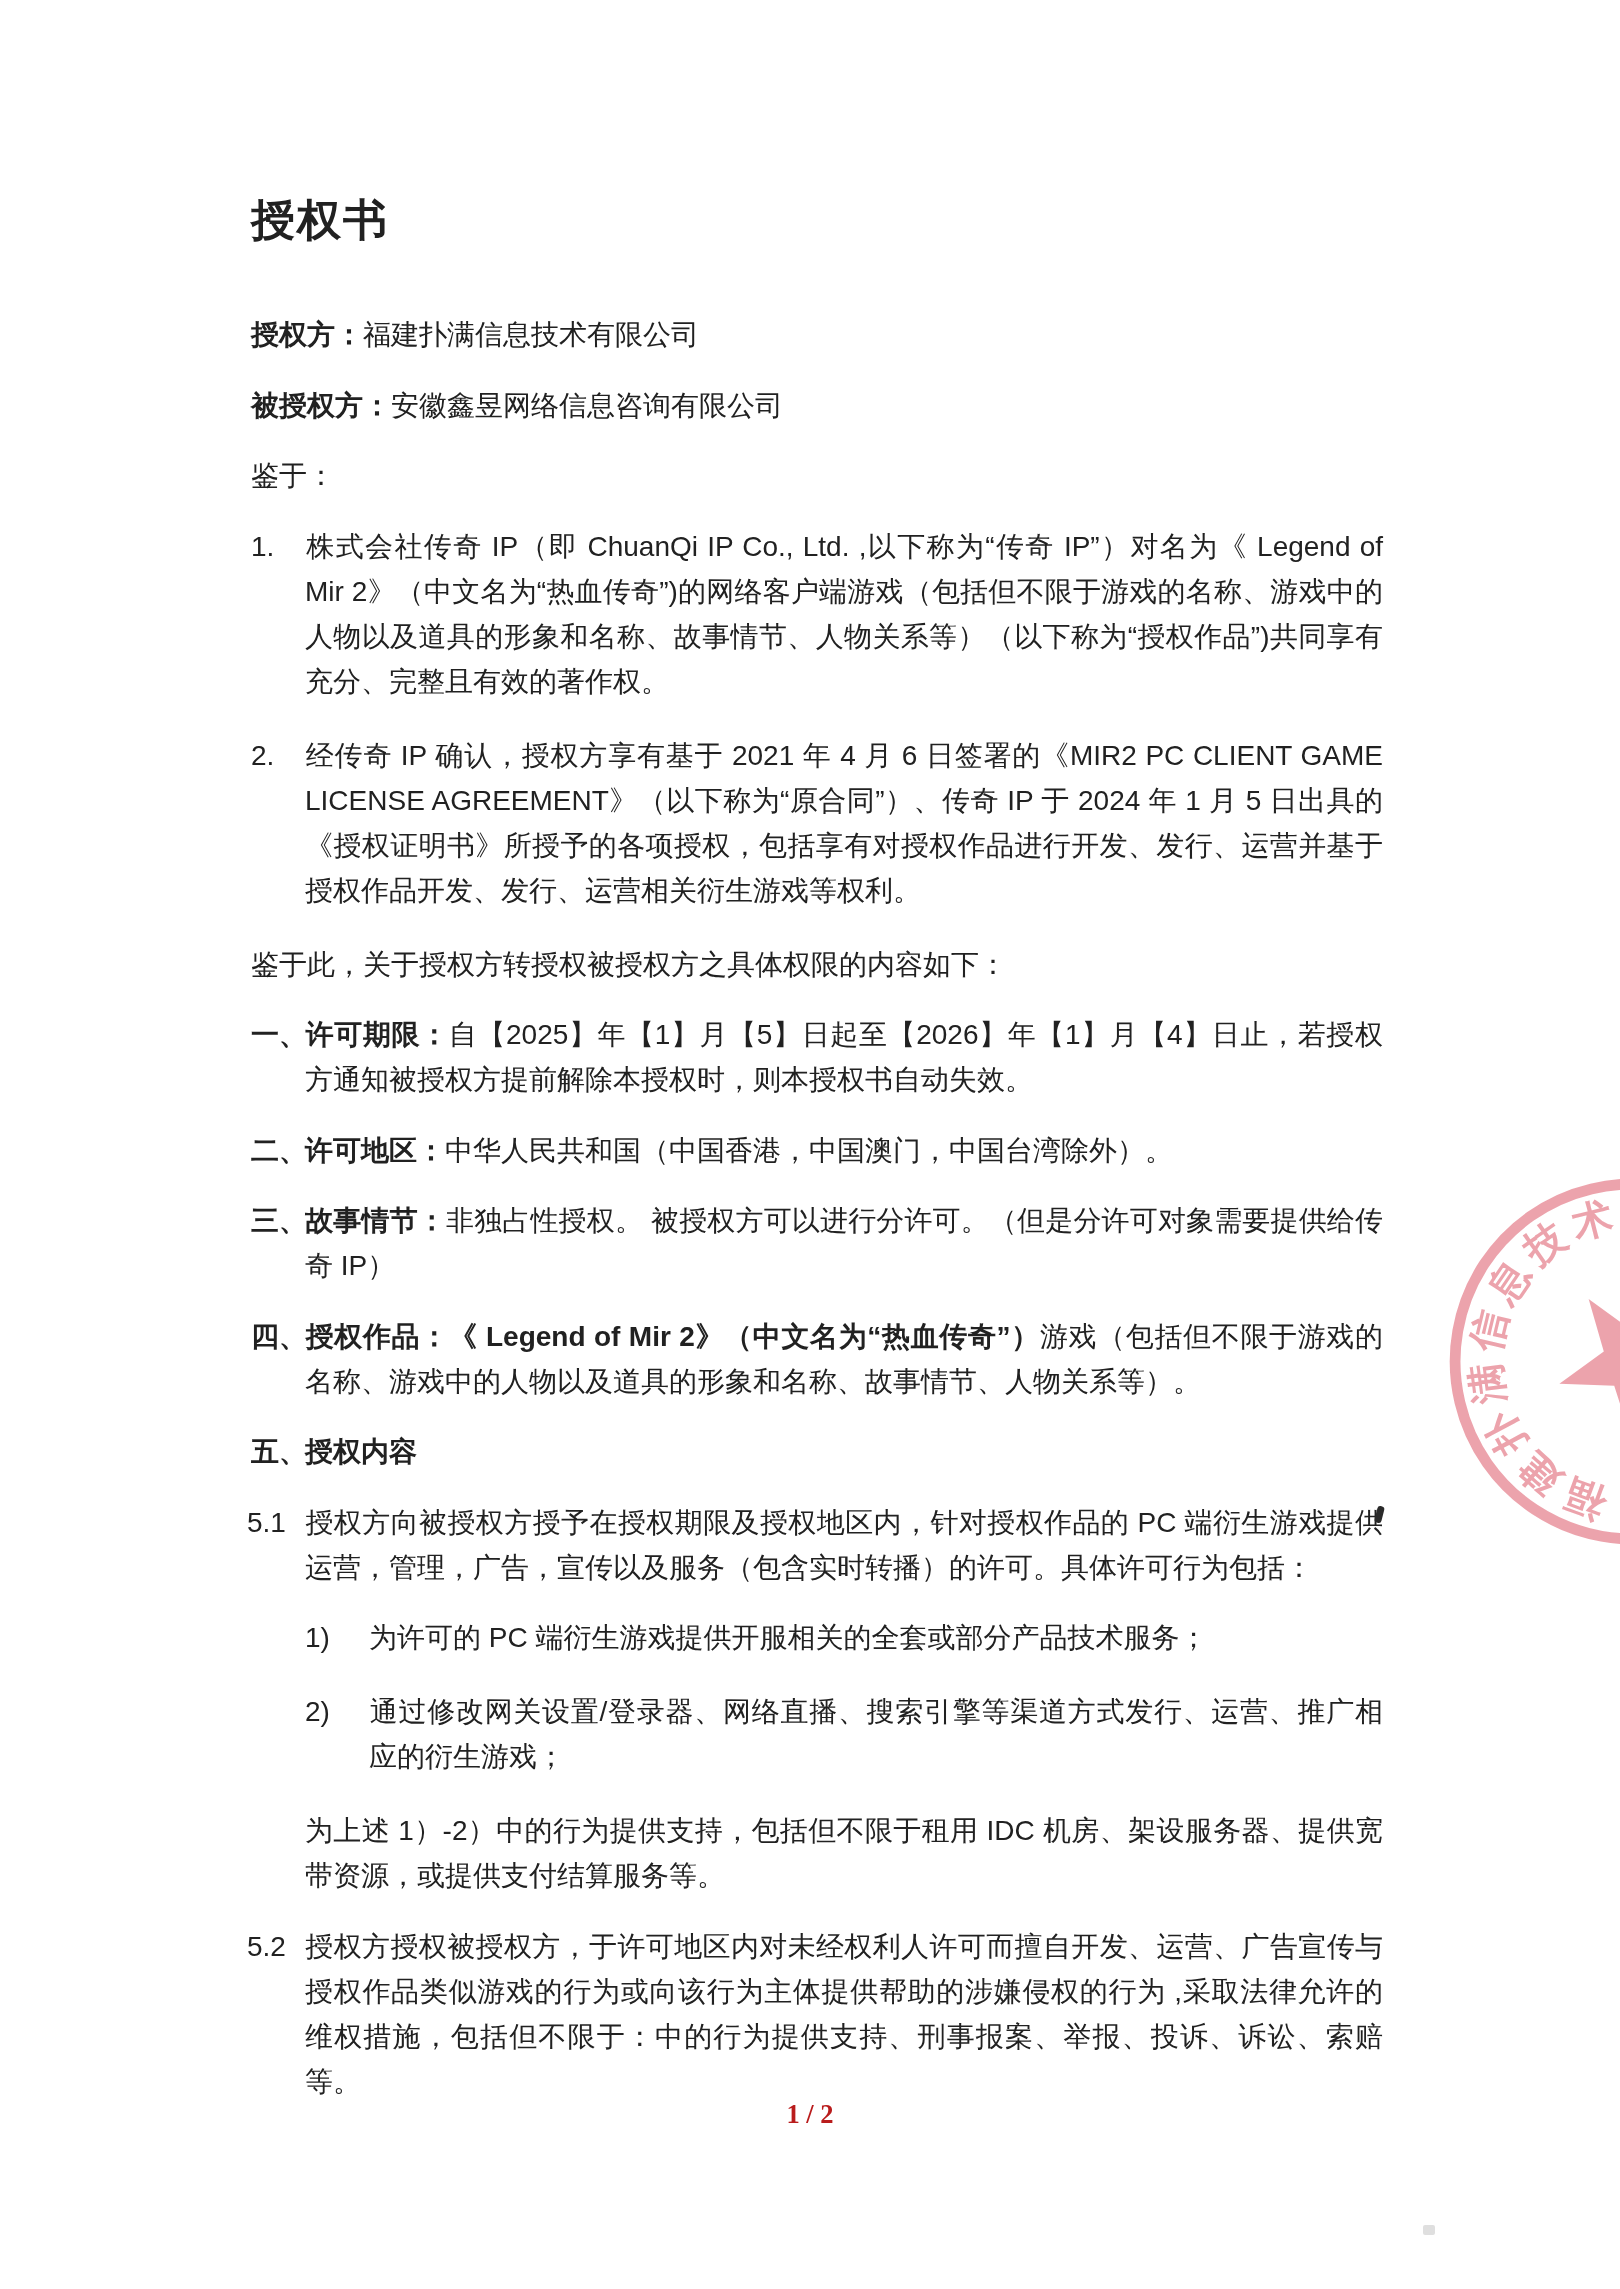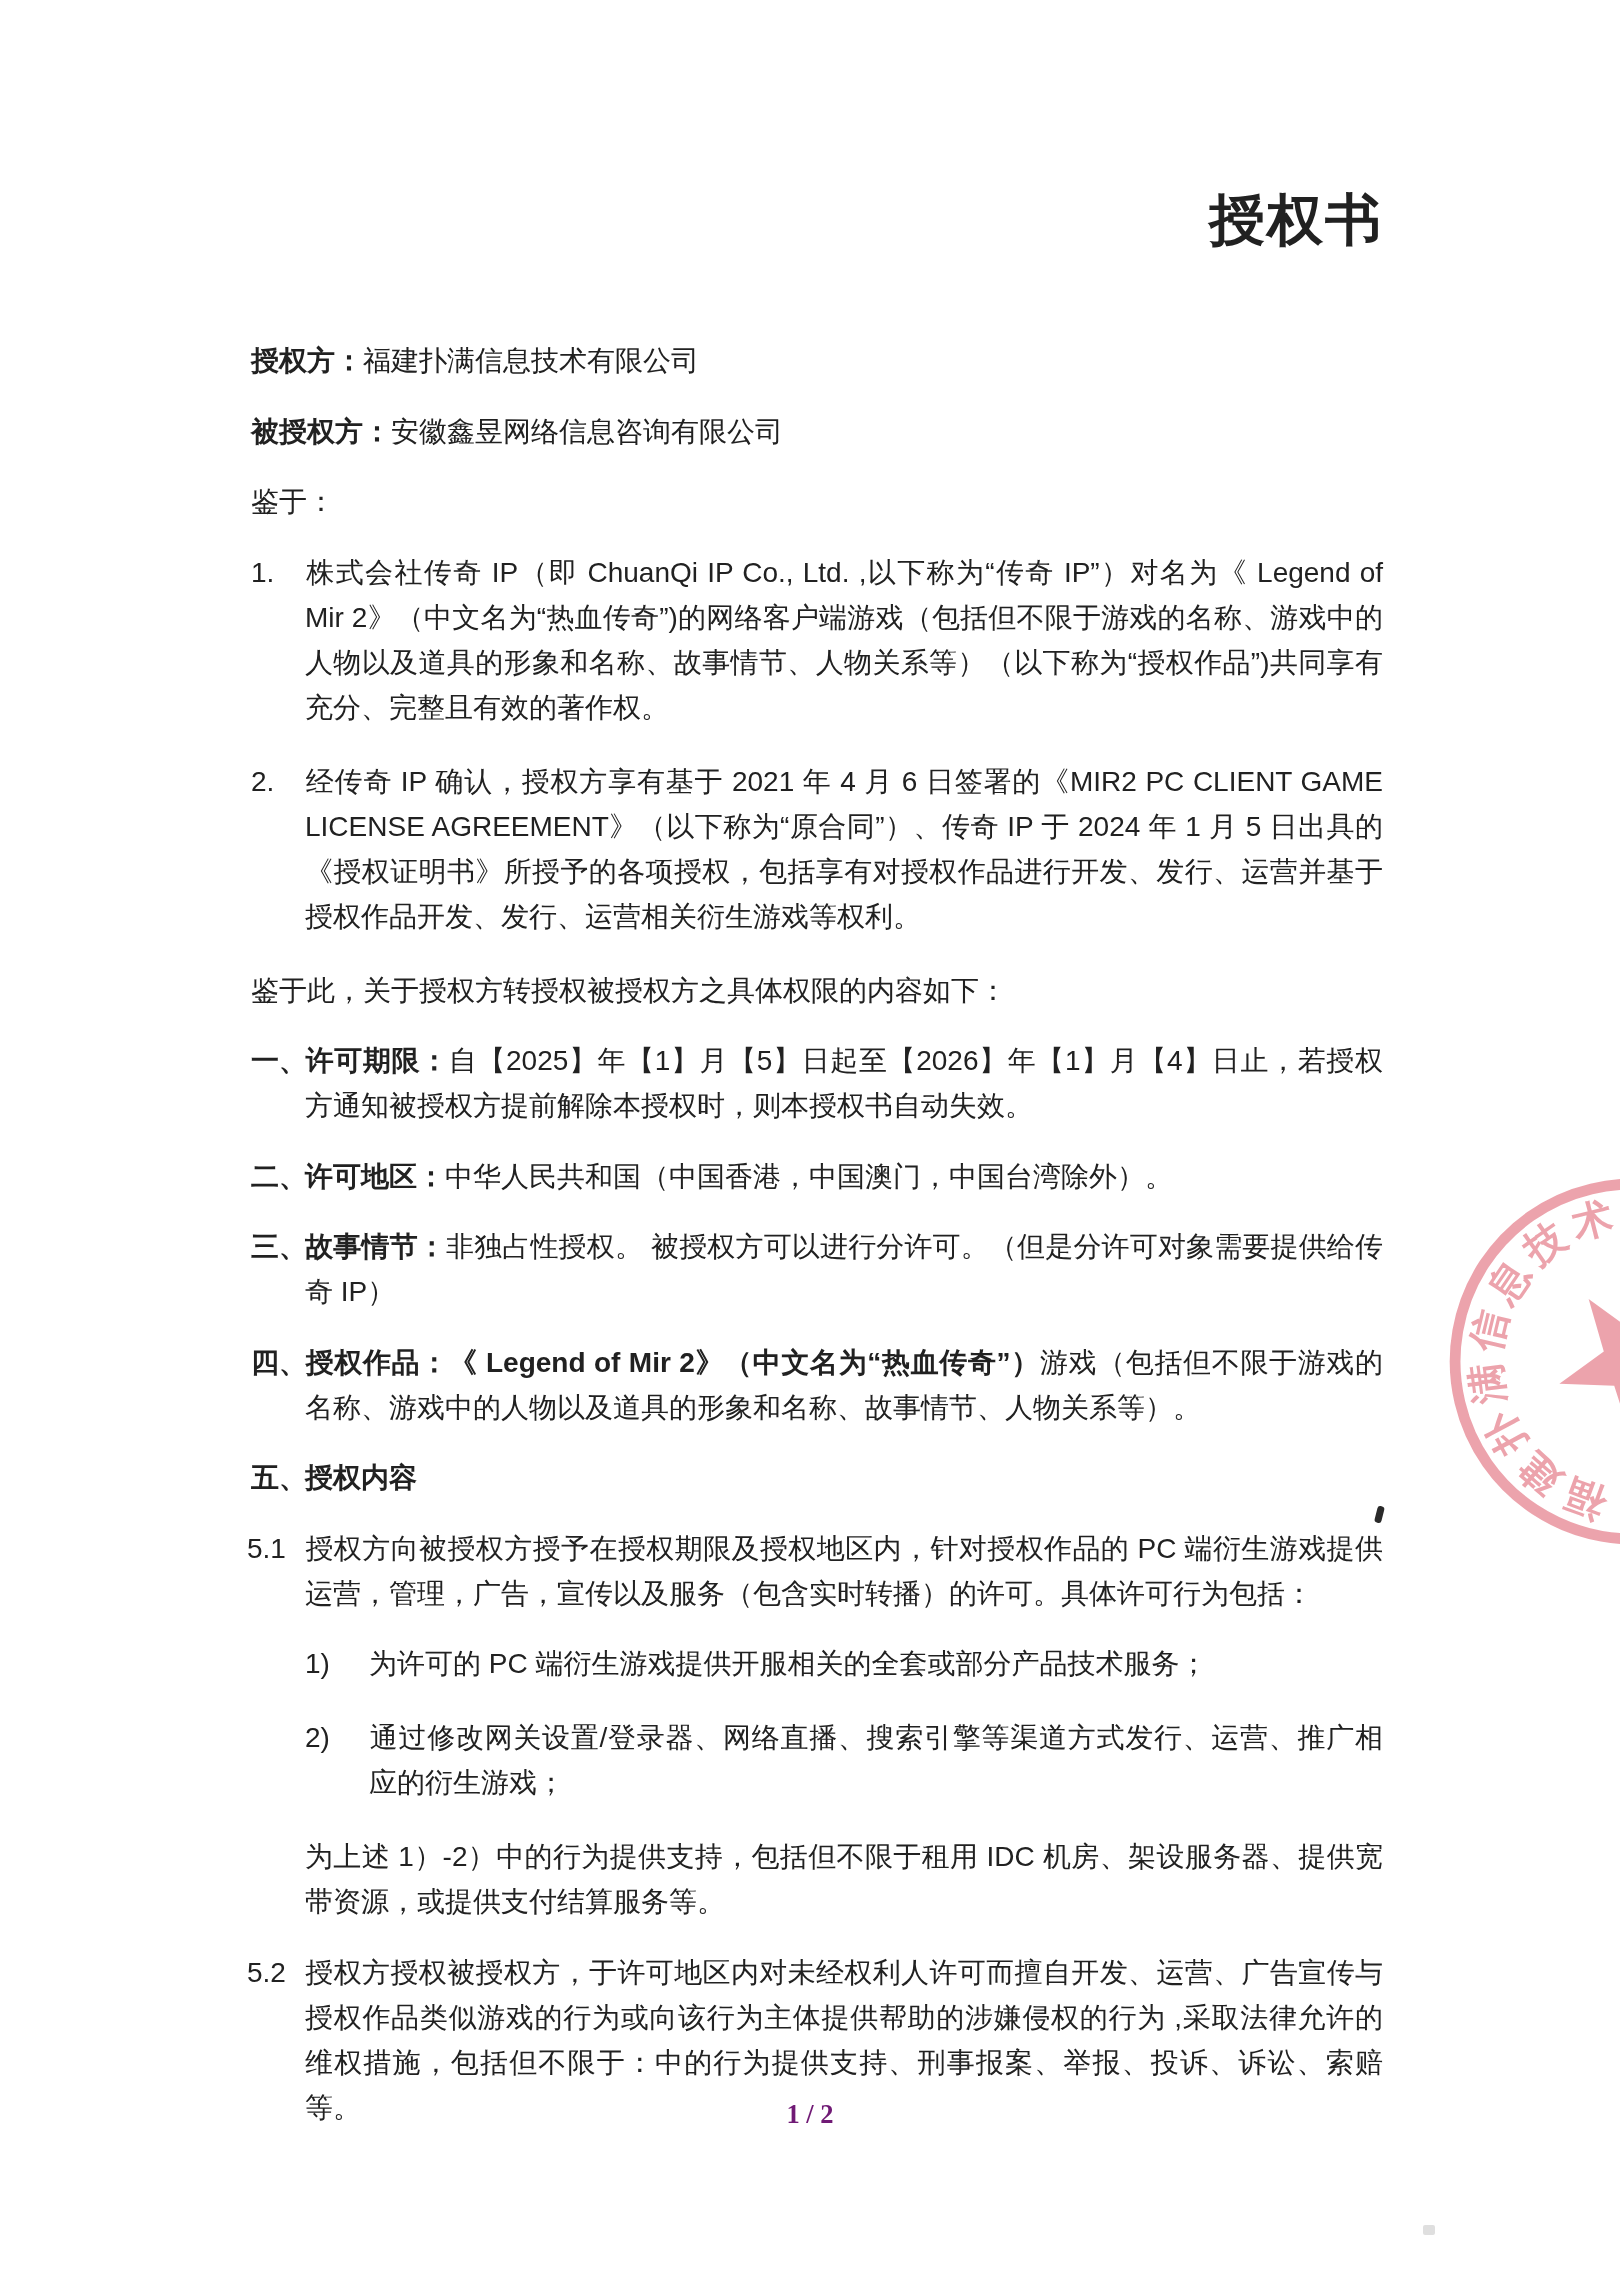--- a/index.html
+++ b/index.html
@@ -16,25 +16,25 @@
     color: #212121;
   }
   .doc {
     position: relative;
     padding: 192px 237px 0 251px;
     font-size: 28px;
     line-height: 45px;
     text-align: justify;
   }
   .title {
-    text-align: right;
-    font-size: 56px;
+    text-align: left;
+    font-size: 44px;
     font-weight: bold;
     line-height: 55px;
-    margin: 0 0 91px 0;
+    margin: 0 0 65px 0;
     letter-spacing: 2px;
   }
   p { margin: 0 0 25.5px 0; }
   .b { font-weight: bold; }
   
   .hang {
     padding-left: 54px;
   }
   .hang > .num {
     display: inline-block;
@@ -59,21 +59,21 @@
   .gap-lg { margin-bottom: 29px; }
   .pageno {
     position: absolute;
     left: 0;
     top: 2099px;
     width: 1620px;
     text-align: center;
     font-family: "Liberation Serif", serif;
     font-weight: bold;
     font-size: 26.5px;
-    color: #701a75;
+    color: #b91c1c;
   }
   
   .seal {
     position: absolute;
     left: 1411px;
     top: 1140px;
     width: 443px;
     height: 443px;
     transform: rotate(-35deg);
     opacity: 0.82;

